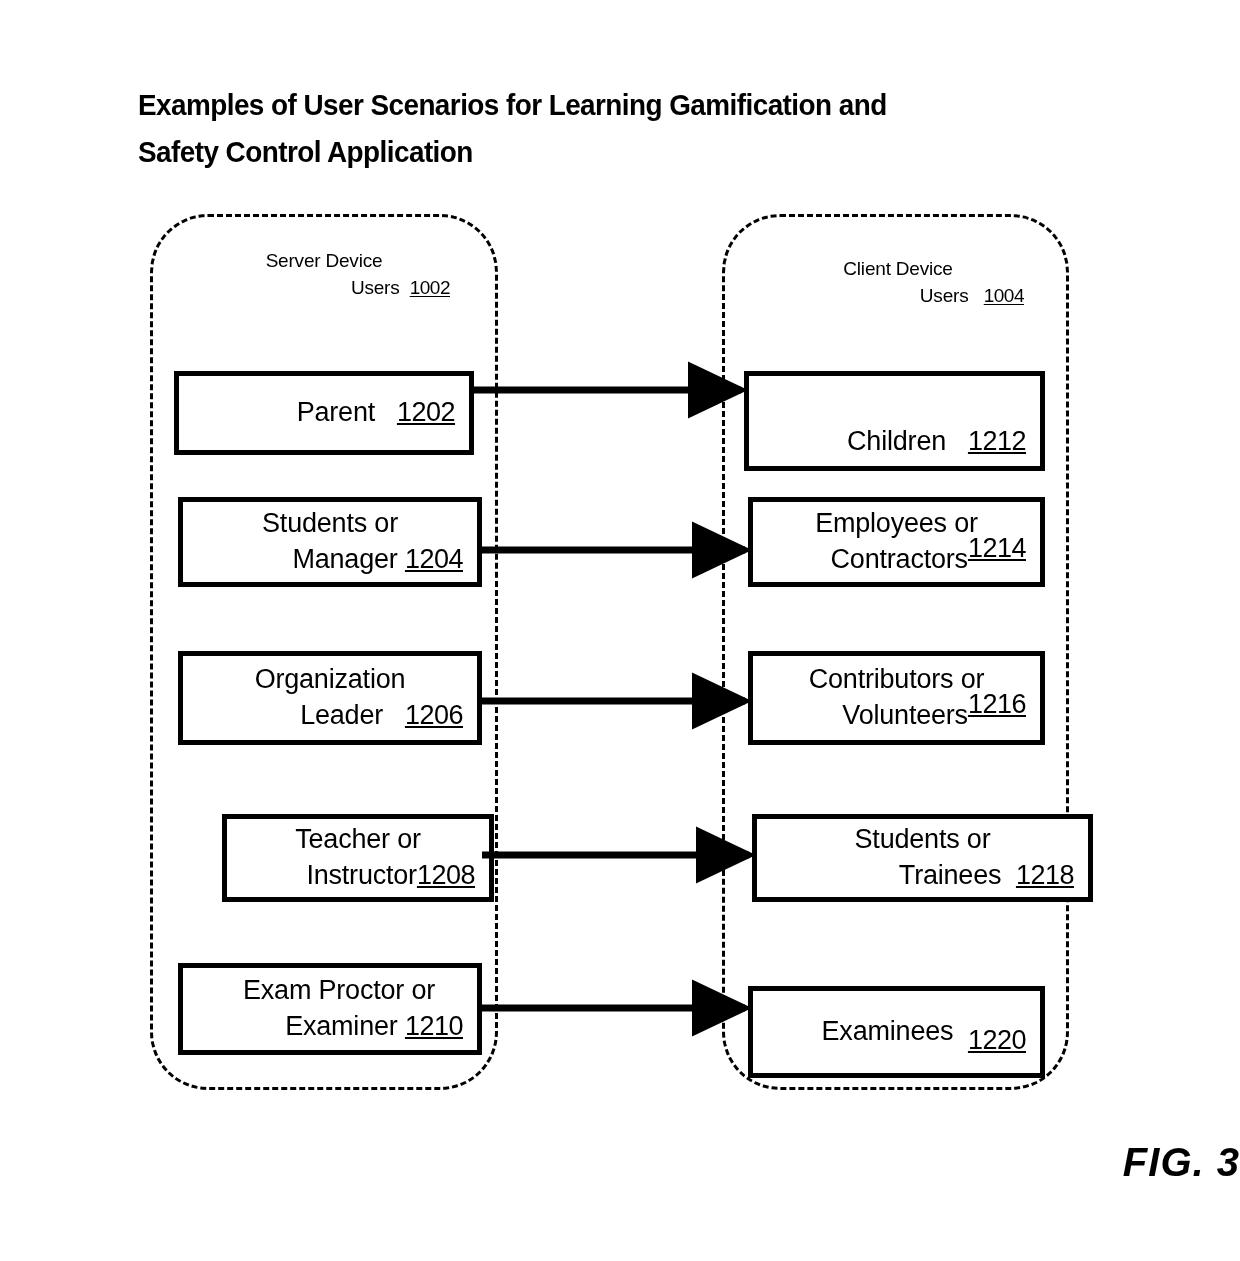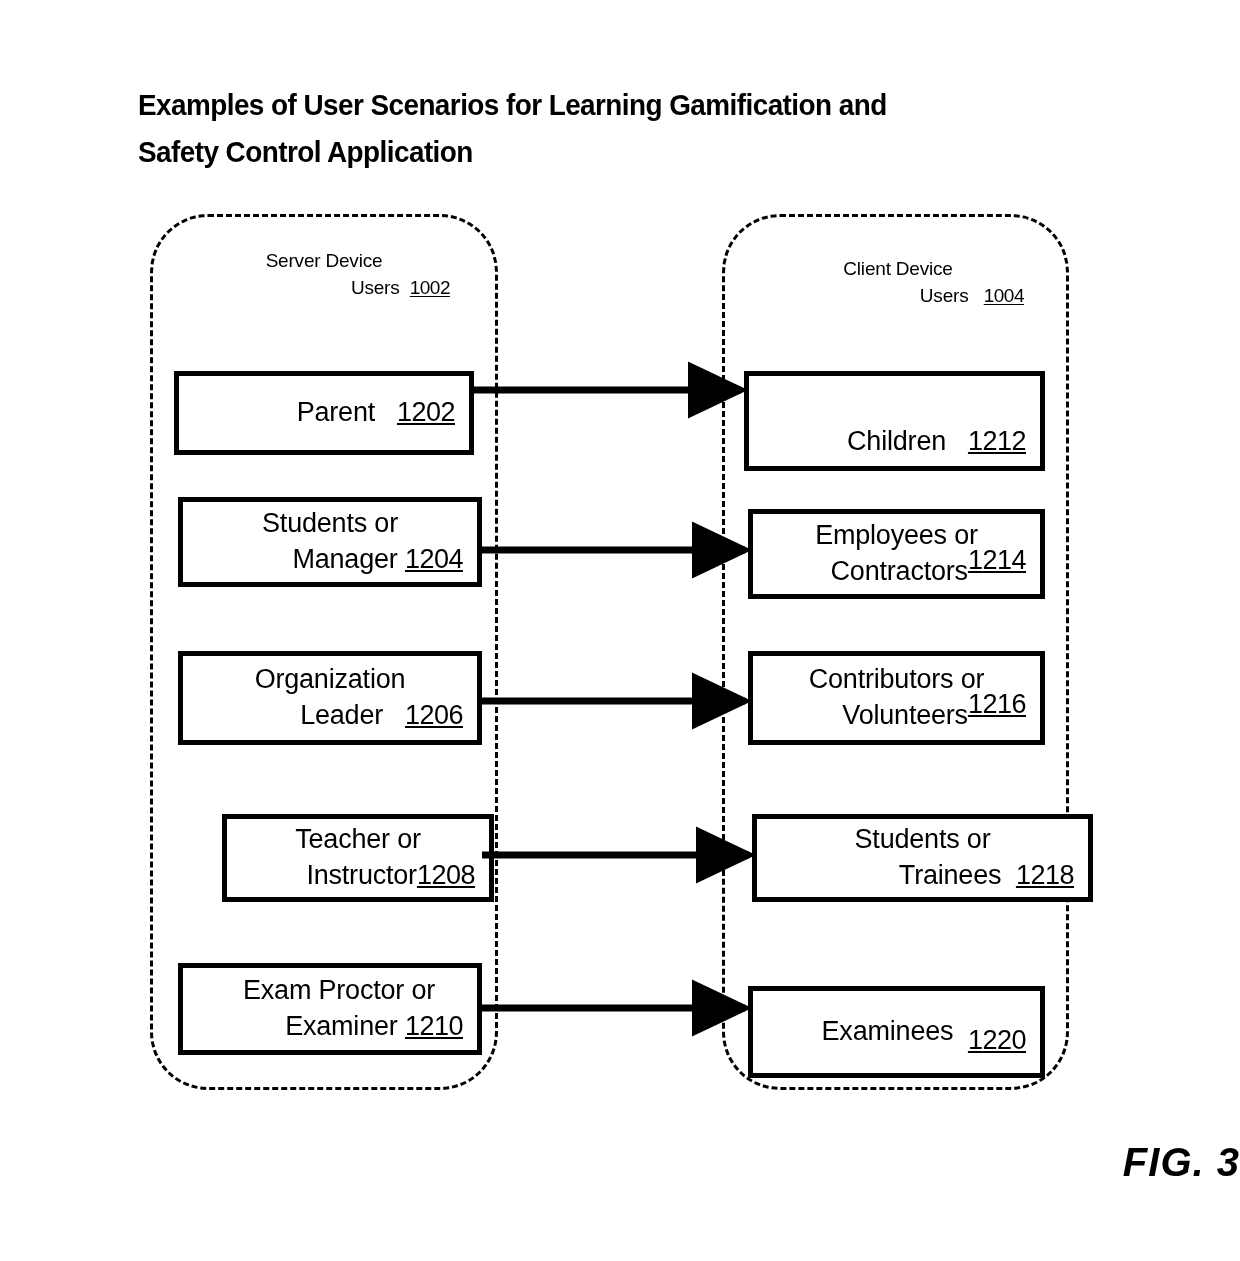--- a/index.html
+++ b/index.html
@@ -86,21 +86,21 @@
 
   
   #box-1202 { left: 174px; top: 348px;  width: 300px; height: 84px; }
   #box-1204 { left: 178px; top: 497px;  width: 304px; height: 90px; }
   #box-1206 { left: 178px; top: 651px;  width: 304px; height: 94px; }
   #box-1208 { left: 194px; top: 814px;  width: 272px; height: 88px; margin-left: 28px; }
   #box-1210 { left: 178px; top: 963px;  width: 304px; height: 92px; padding-left: 32px; }
 
   
   #box-1212 { left: 744px; top: 348px;  width: 301px; height: 100px; justify-content: flex-end; }
-  #box-1214 { left: 748px; top: 497px;  width: 297px; height: 90px; margin-top: 12px; }
+  #box-1214 { left: 748px; top: 497px;  width: 297px; height: 90px; }
   #box-1216 { left: 748px; top: 651px;  width: 297px; height: 94px; }
   #box-1218 { left: 752px; top: 814px;  width: 341px; height: 88px; }
   #box-1220 { left: 748px; top: 963px;  width: 297px; height: 92px; }
 
   
   .ref-up   { position: relative; top: -11px; }
   .ref-down { position: relative; top:  9px;  }
 
   
   .arrow-svg {

